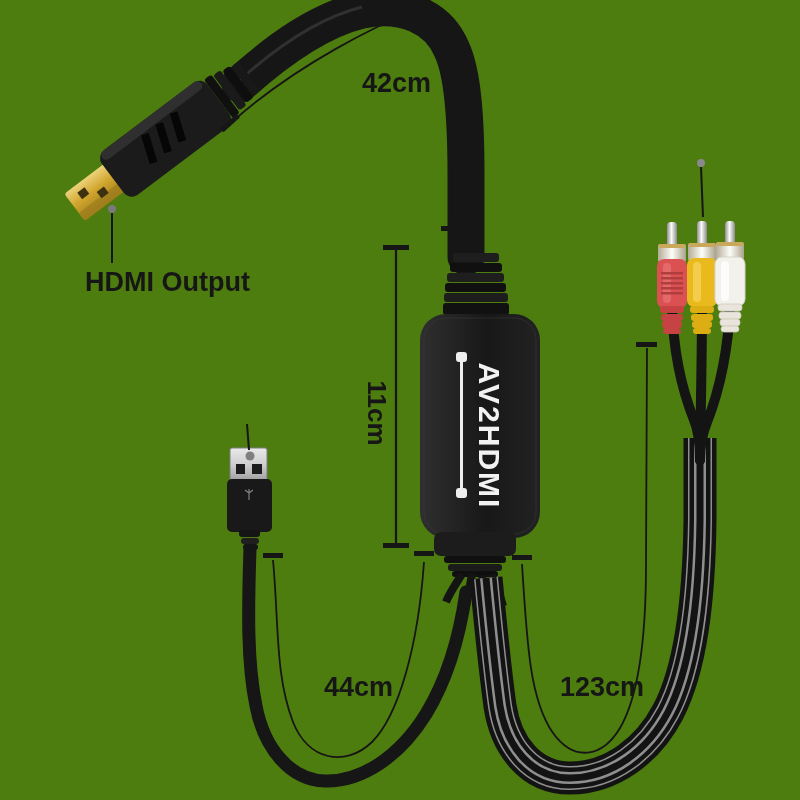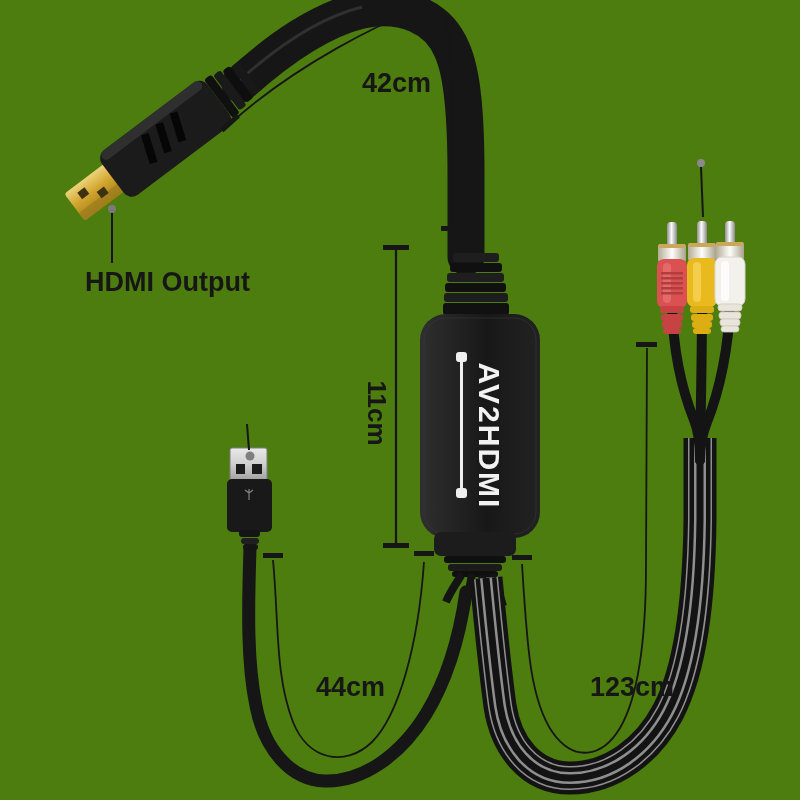--- a/index.html
+++ b/index.html
@@ -219,16 +219,16 @@
   </g>
   <g>
     <line x1="247" y1="424" x2="249" y2="450" stroke="#161616" stroke-width="2"></line>
     <circle cx="250" cy="456" r="4.5" fill="#7f7f7f"></circle>
   </g>
 </svg>
 
   <div class="lbl" style="left:362px;top:70px;">42cm</div>
   <div class="lbl" style="left:48px;top:269px;margin-left:37px;">HDMI Output</div>
   <div class="lbl small rot m11">11cm</div>
-  <div class="lbl" style="left:316px;top:674px;">44cm</div>
-  <div class="lbl" style="left:590px;top:674px;">123cm</div>
+  <div class="lbl" style="left:324px;top:674px;">44cm</div>
+  <div class="lbl" style="left:560px;top:674px;">123cm</div>
   <div class="devtext">AV2HDMI</div>
 </div>
 
 </body></html>

